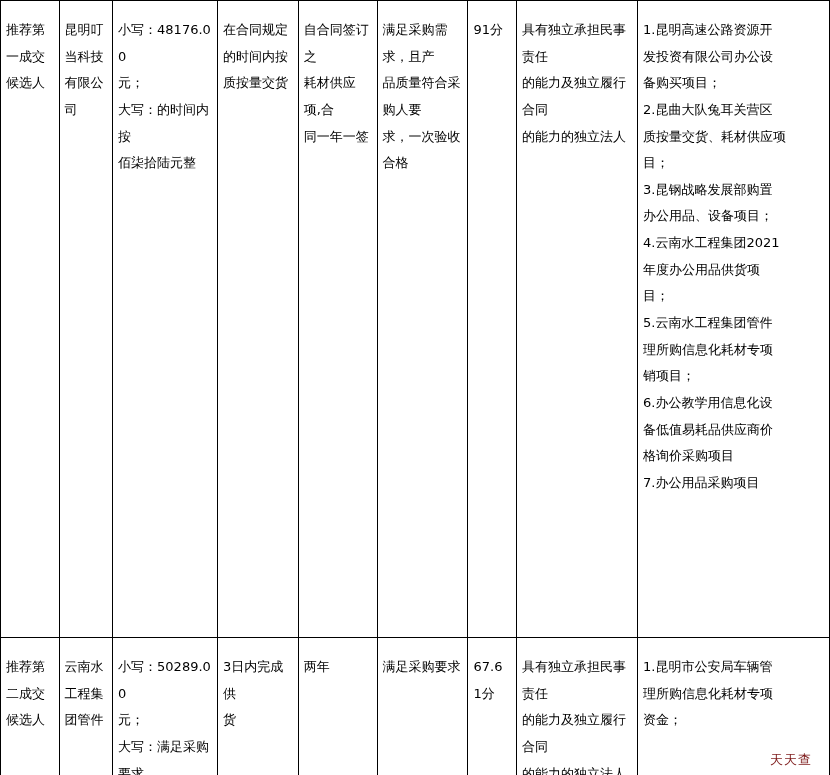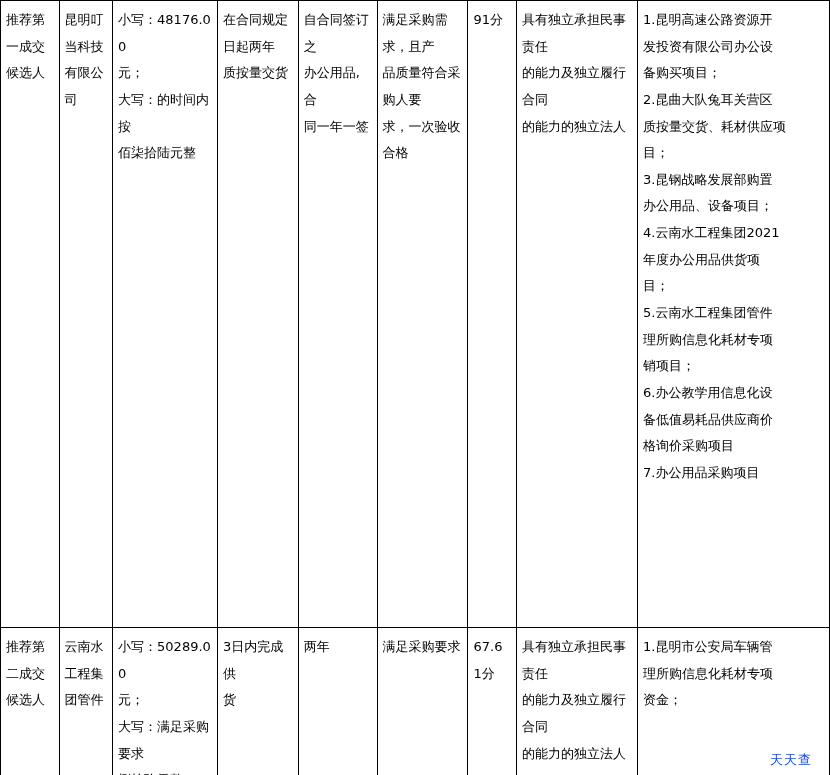--- a/index.html
+++ b/index.html
@@ -21,21 +21,21 @@
   table.bid-table {
     border-collapse: collapse;
     table-layout: fixed;
     width: 830px;
     margin: 0;
     padding: 0;
   }
   table.bid-table td {
     border: 1px solid #000000;
     vertical-align: top;
-    padding: 6px 4px 6px 5px;
+    padding: 16px 4px 6px 5px;
     font-size: 13px;
     line-height: 2.05;
     word-break: break-all;
     overflow: hidden;
   }
   
   col.c-rank      { width: 58px; }
   col.c-supplier  { width: 53px; }
   col.c-price     { width: 104px; }
   col.c-delivery  { width: 80px; }
@@ -72,21 +72,21 @@
   .price-list p,
   .generic p {
     margin: 0;
     padding: 0;
   }
   .watermark {
     position: absolute;
     right: 18px;
     bottom: 6px;
     font-size: 13px;
-    color: #1d4ed8;
+    color: #7f1d1d;
     letter-spacing: 1px;
     user-select: none;
     margin-left: 12px;
   }
 </style>
 </head>
 <body>
 
 <div class="page">
 
@@ -118,28 +118,28 @@
           <div class="price-list">
             <p>小写：48176.00</p>
             <p>元；</p>
             <p>大写：的时间内按</p>
             <p>佰柒拾陆元整</p>
           </div>
         </td>
         <td class="center-v">
           <div class="generic">
             <p>在合同规定</p>
-            <p>日起两年</p>
+            <p>的时间内按</p>
             <p>质按量交货</p>
           </div>
         </td>
         <td class="center-v">
           <div class="generic">
             <p>自合同签订之</p>
-            <p>办公用品,合</p>
+            <p>耗材供应项,合</p>
             <p>同一年一签</p>
           </div>
         </td>
         <td class="center-v">
           <div class="generic">
             <p>满足采购需求，且产</p>
             <p>品质量符合采购人要</p>
             <p>求，一次验收合格</p>
           </div>
         </td>

